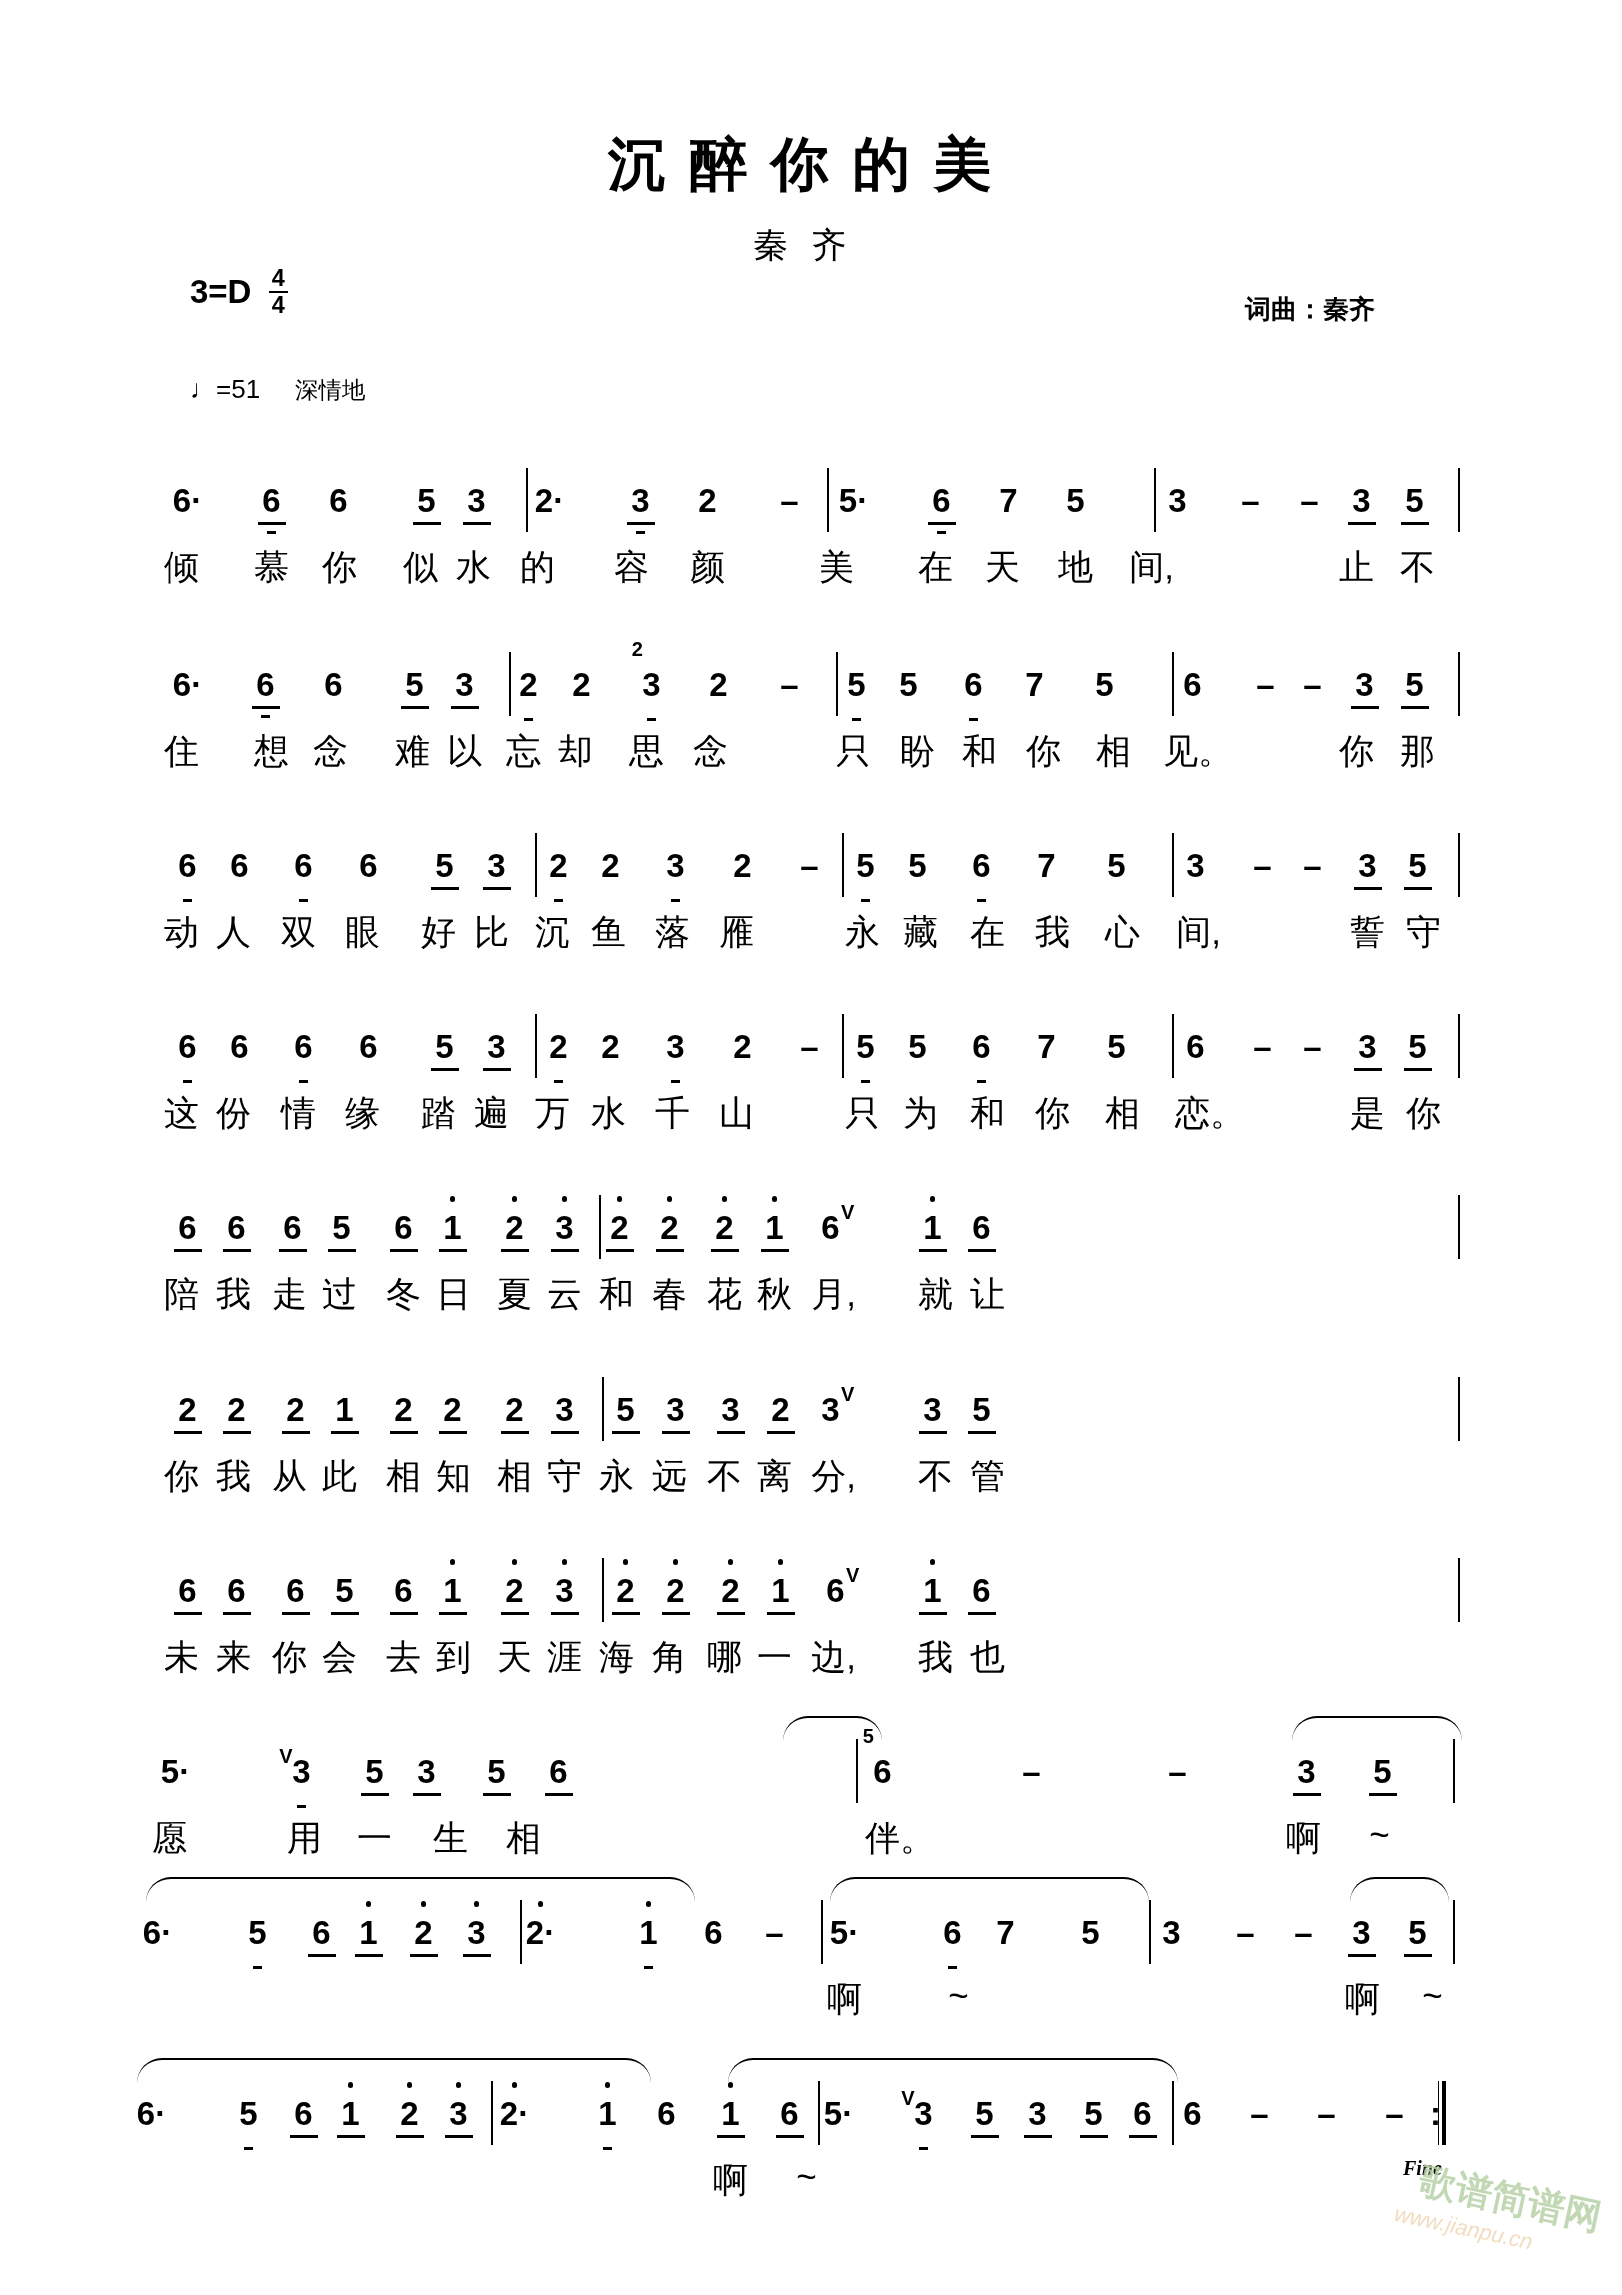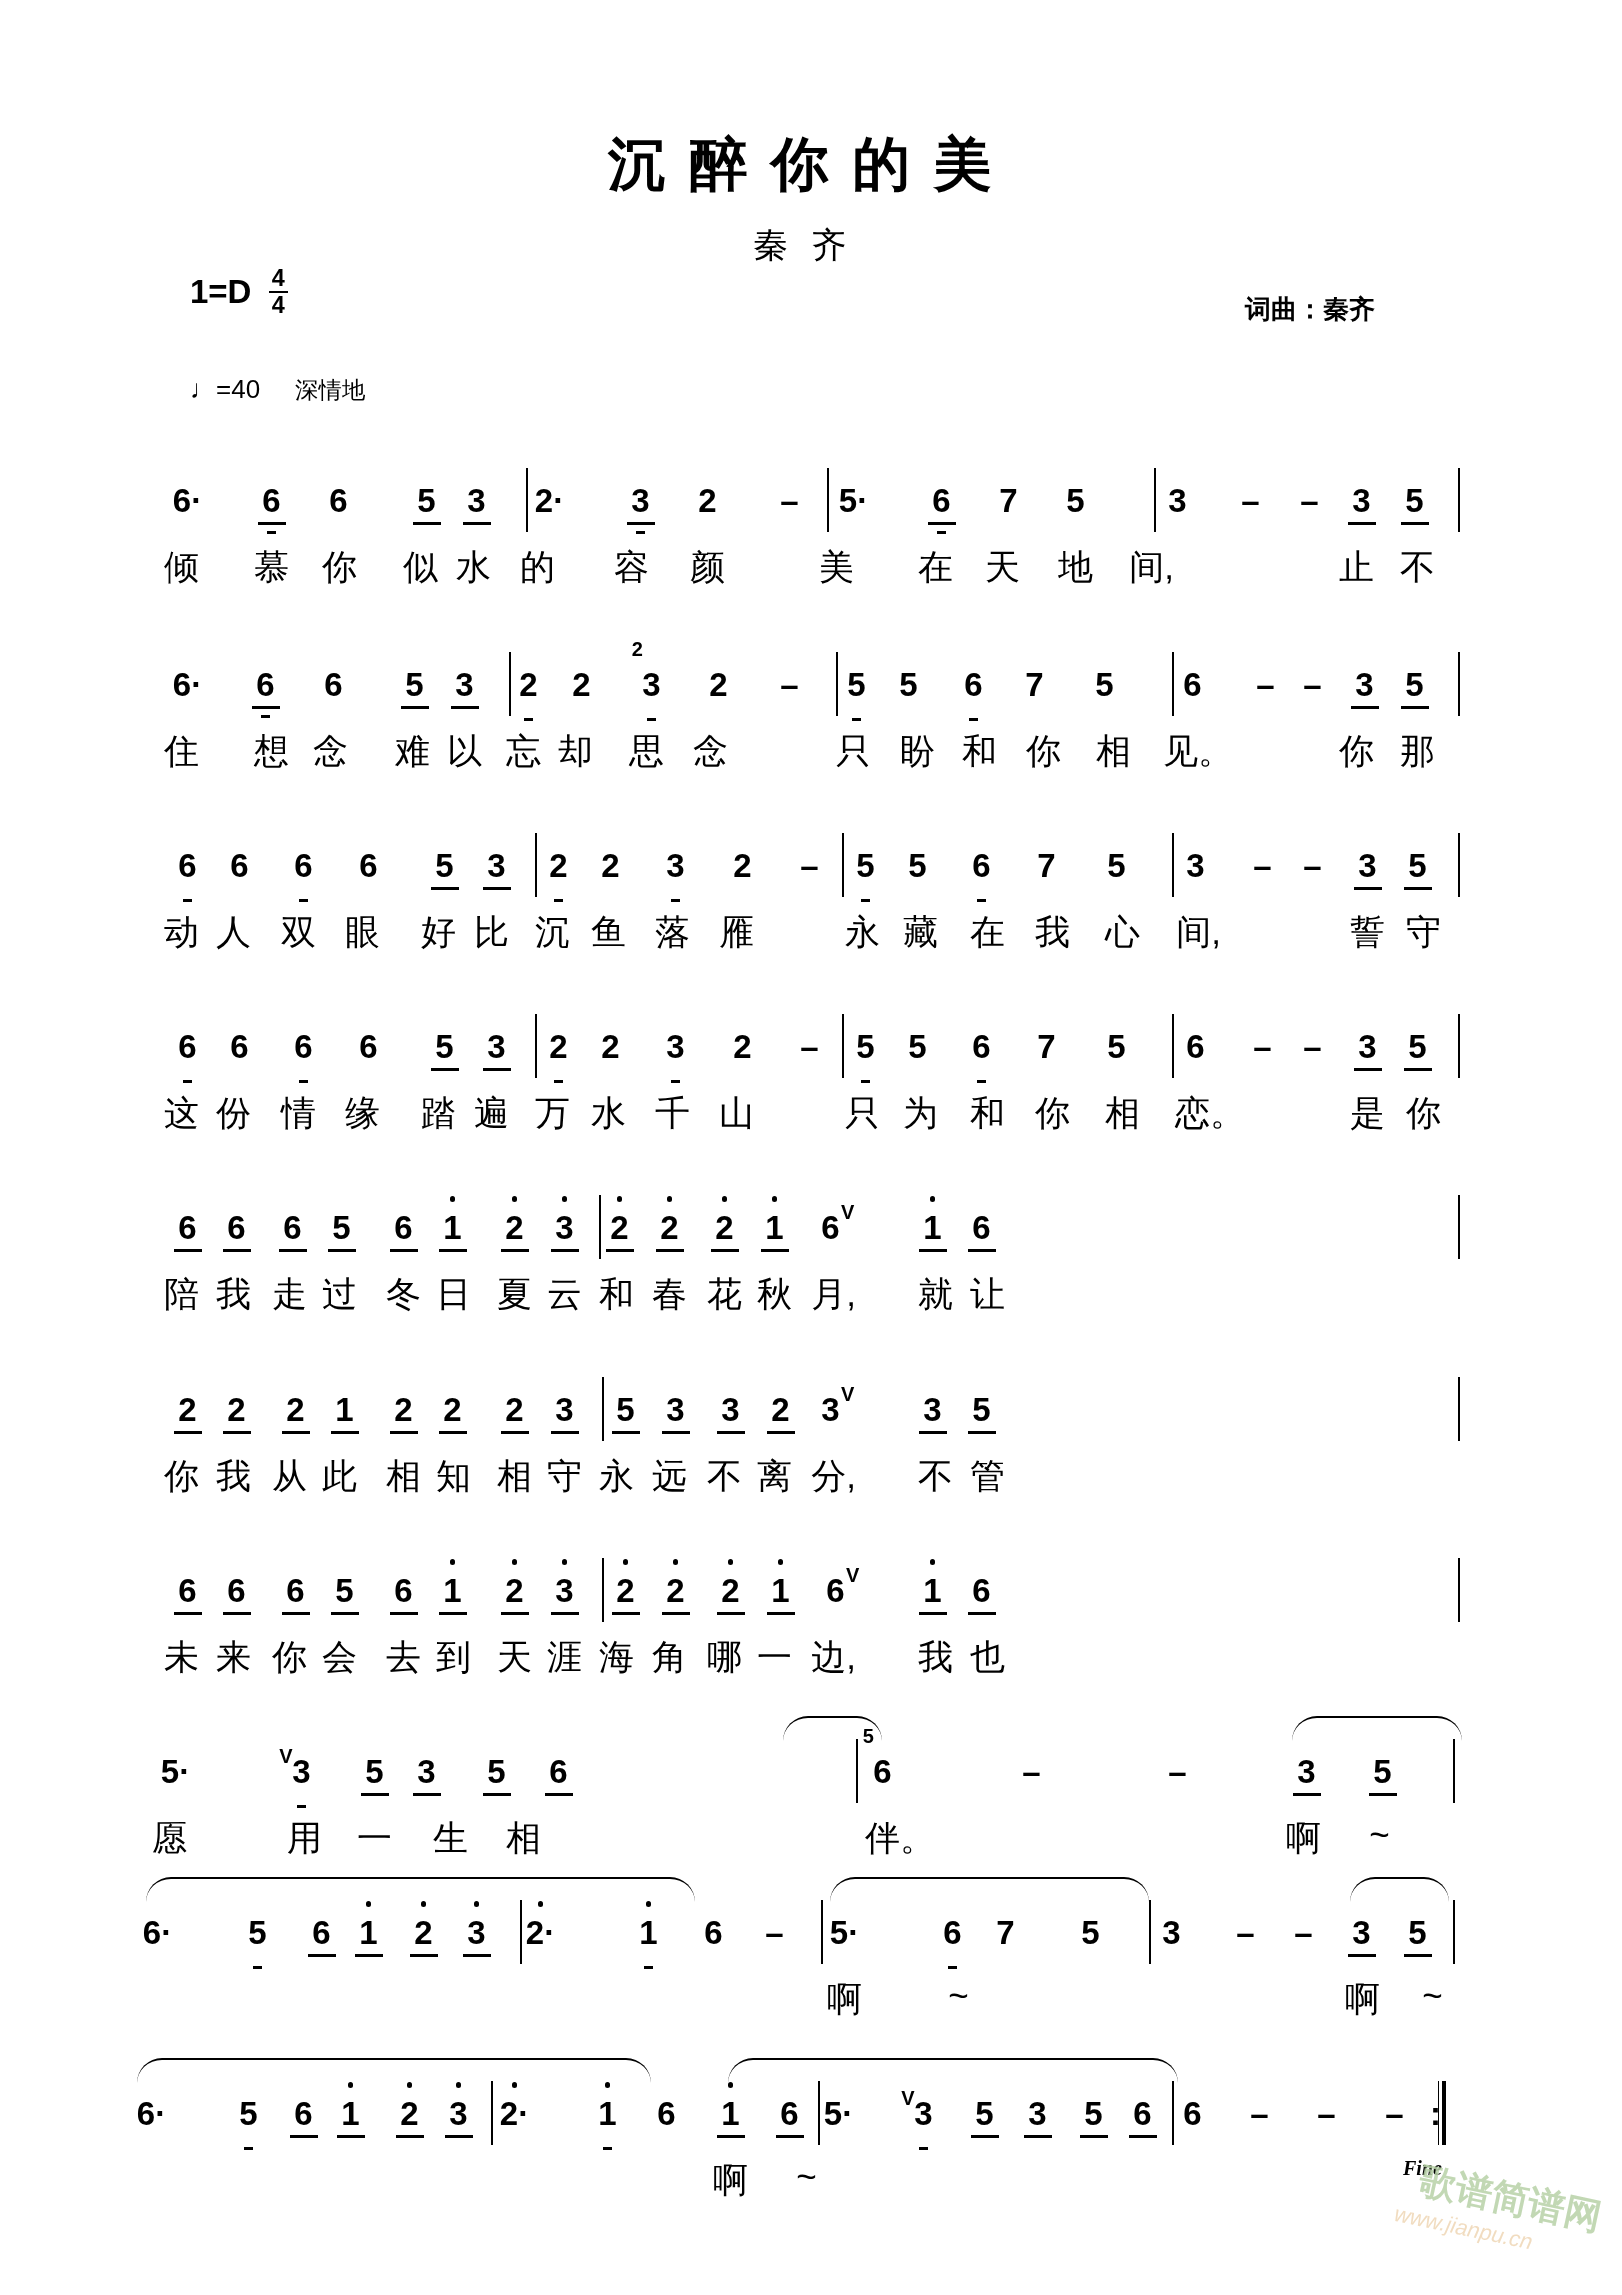--- a/index.html
+++ b/index.html
@@ -33,30 +33,30 @@
   .watermark { position:absolute; top:2174px; left:1415px; transform:rotate(12deg); color:#a9c79a; opacity:0.85; }
   .watermark .wm1 { font-size:37px; font-weight:bold; color:#b8d2a8; }
   .watermark .wm2 { font-size:22px; color:#efd7b6; font-style:italic; margin-left:-17.5px; }
 </style>
 </head>
 <body>
 
 <div class="title">沉醉你的美</div>
 <div class="subtitle">秦齐</div>
 <div class="key">
-  <span>1=D</span>
+  <span>3=D</span>
   <span class="frac">
     <span>4</span>
     <span class="bar"></span>
     <span>4</span>
   </span>
 </div>
 <div class="credit">词曲：秦齐</div>
 <div class="tempo">
-  <span class="note-glyph">♩=40</span>
+  <span class="note-glyph">♩=51</span>
   <span>深情地</span>
 </div>
 
 <div id="score">
     <div class="system" style="top: 468px;">
       <div class="notes">
         <div class="n" style="left: 170px; top: 11.7px;"><span>6·</span></div>
         <div class="n" style="left: 254px; top: 11.7px;"><span>6</span><span class="uline"></span><span class="dot-below" style="bottom: -13px;"></span></div>
         <div class="n" style="left: 321px; top: 11.7px;"><span>6</span></div>
         <div class="n" style="left: 409px; top: 11.7px;"><span>5</span><span class="uline"></span></div>

